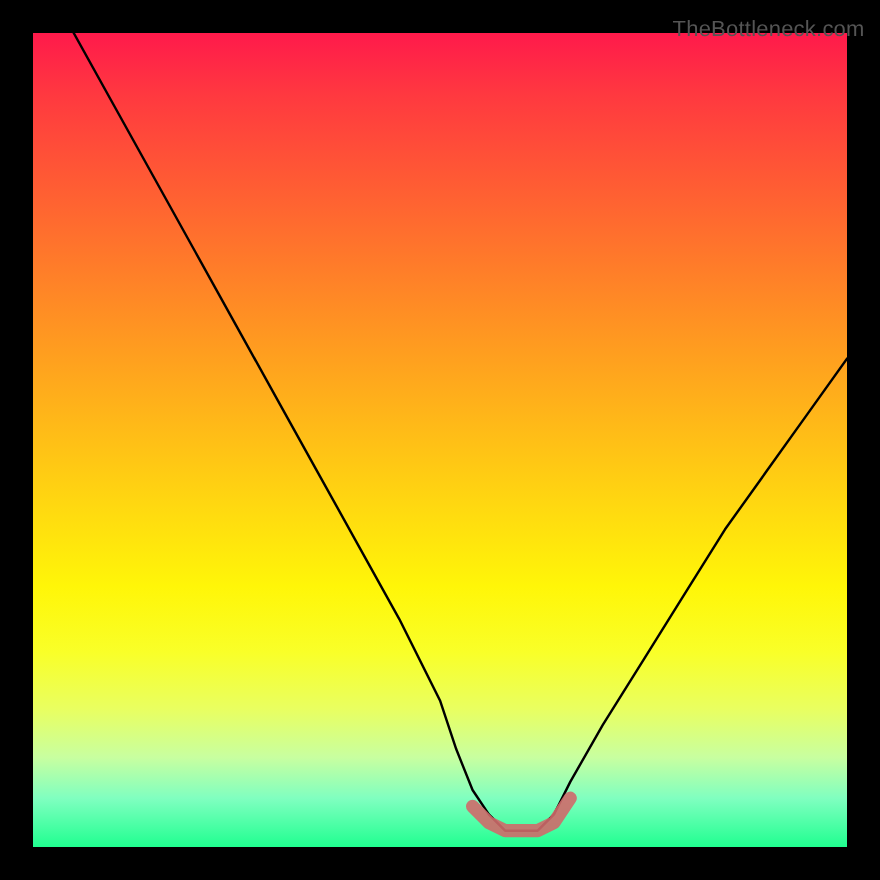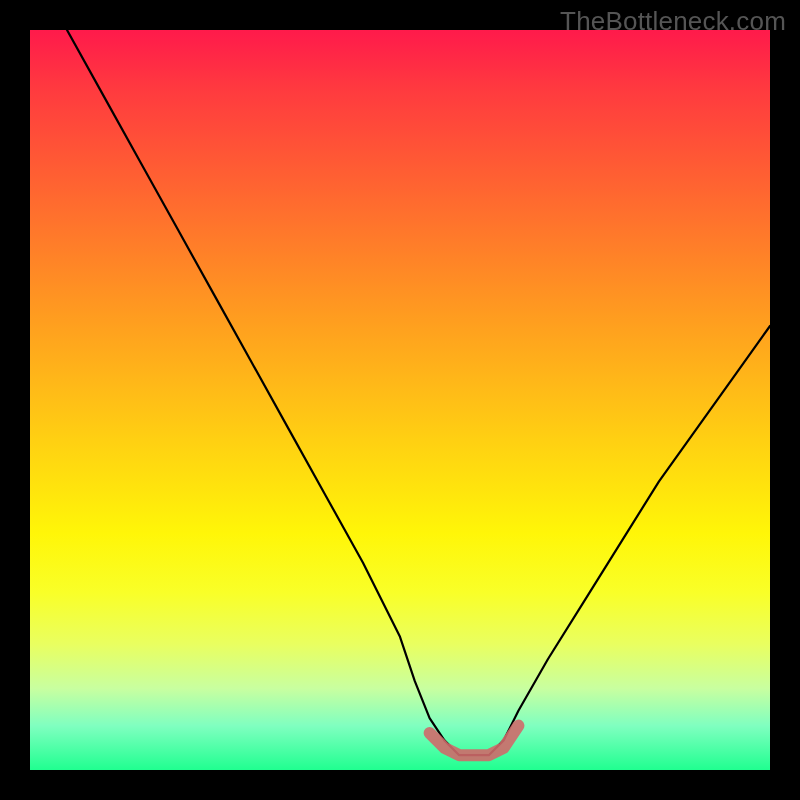--- a/index.html
+++ b/index.html
@@ -12,24 +12,24 @@
     overflow: hidden;
   }
   .frame {
     position: relative;
     width: 800px;
     height: 800px;
     background: #000;
   }
   .watermark {
     position: absolute;
-    top: 6px;
+    top: 16px;
     right: 14px;
     color: #555;
-    font-size: 26px;
+    font-size: 20px;
     font-weight: 500;
     letter-spacing: 0.2px;
     z-index: 20;
     user-select: none;
   }
   .plot-area {
     position: absolute;
     left: 30px;
     top: 30px;
     width: 740px;

